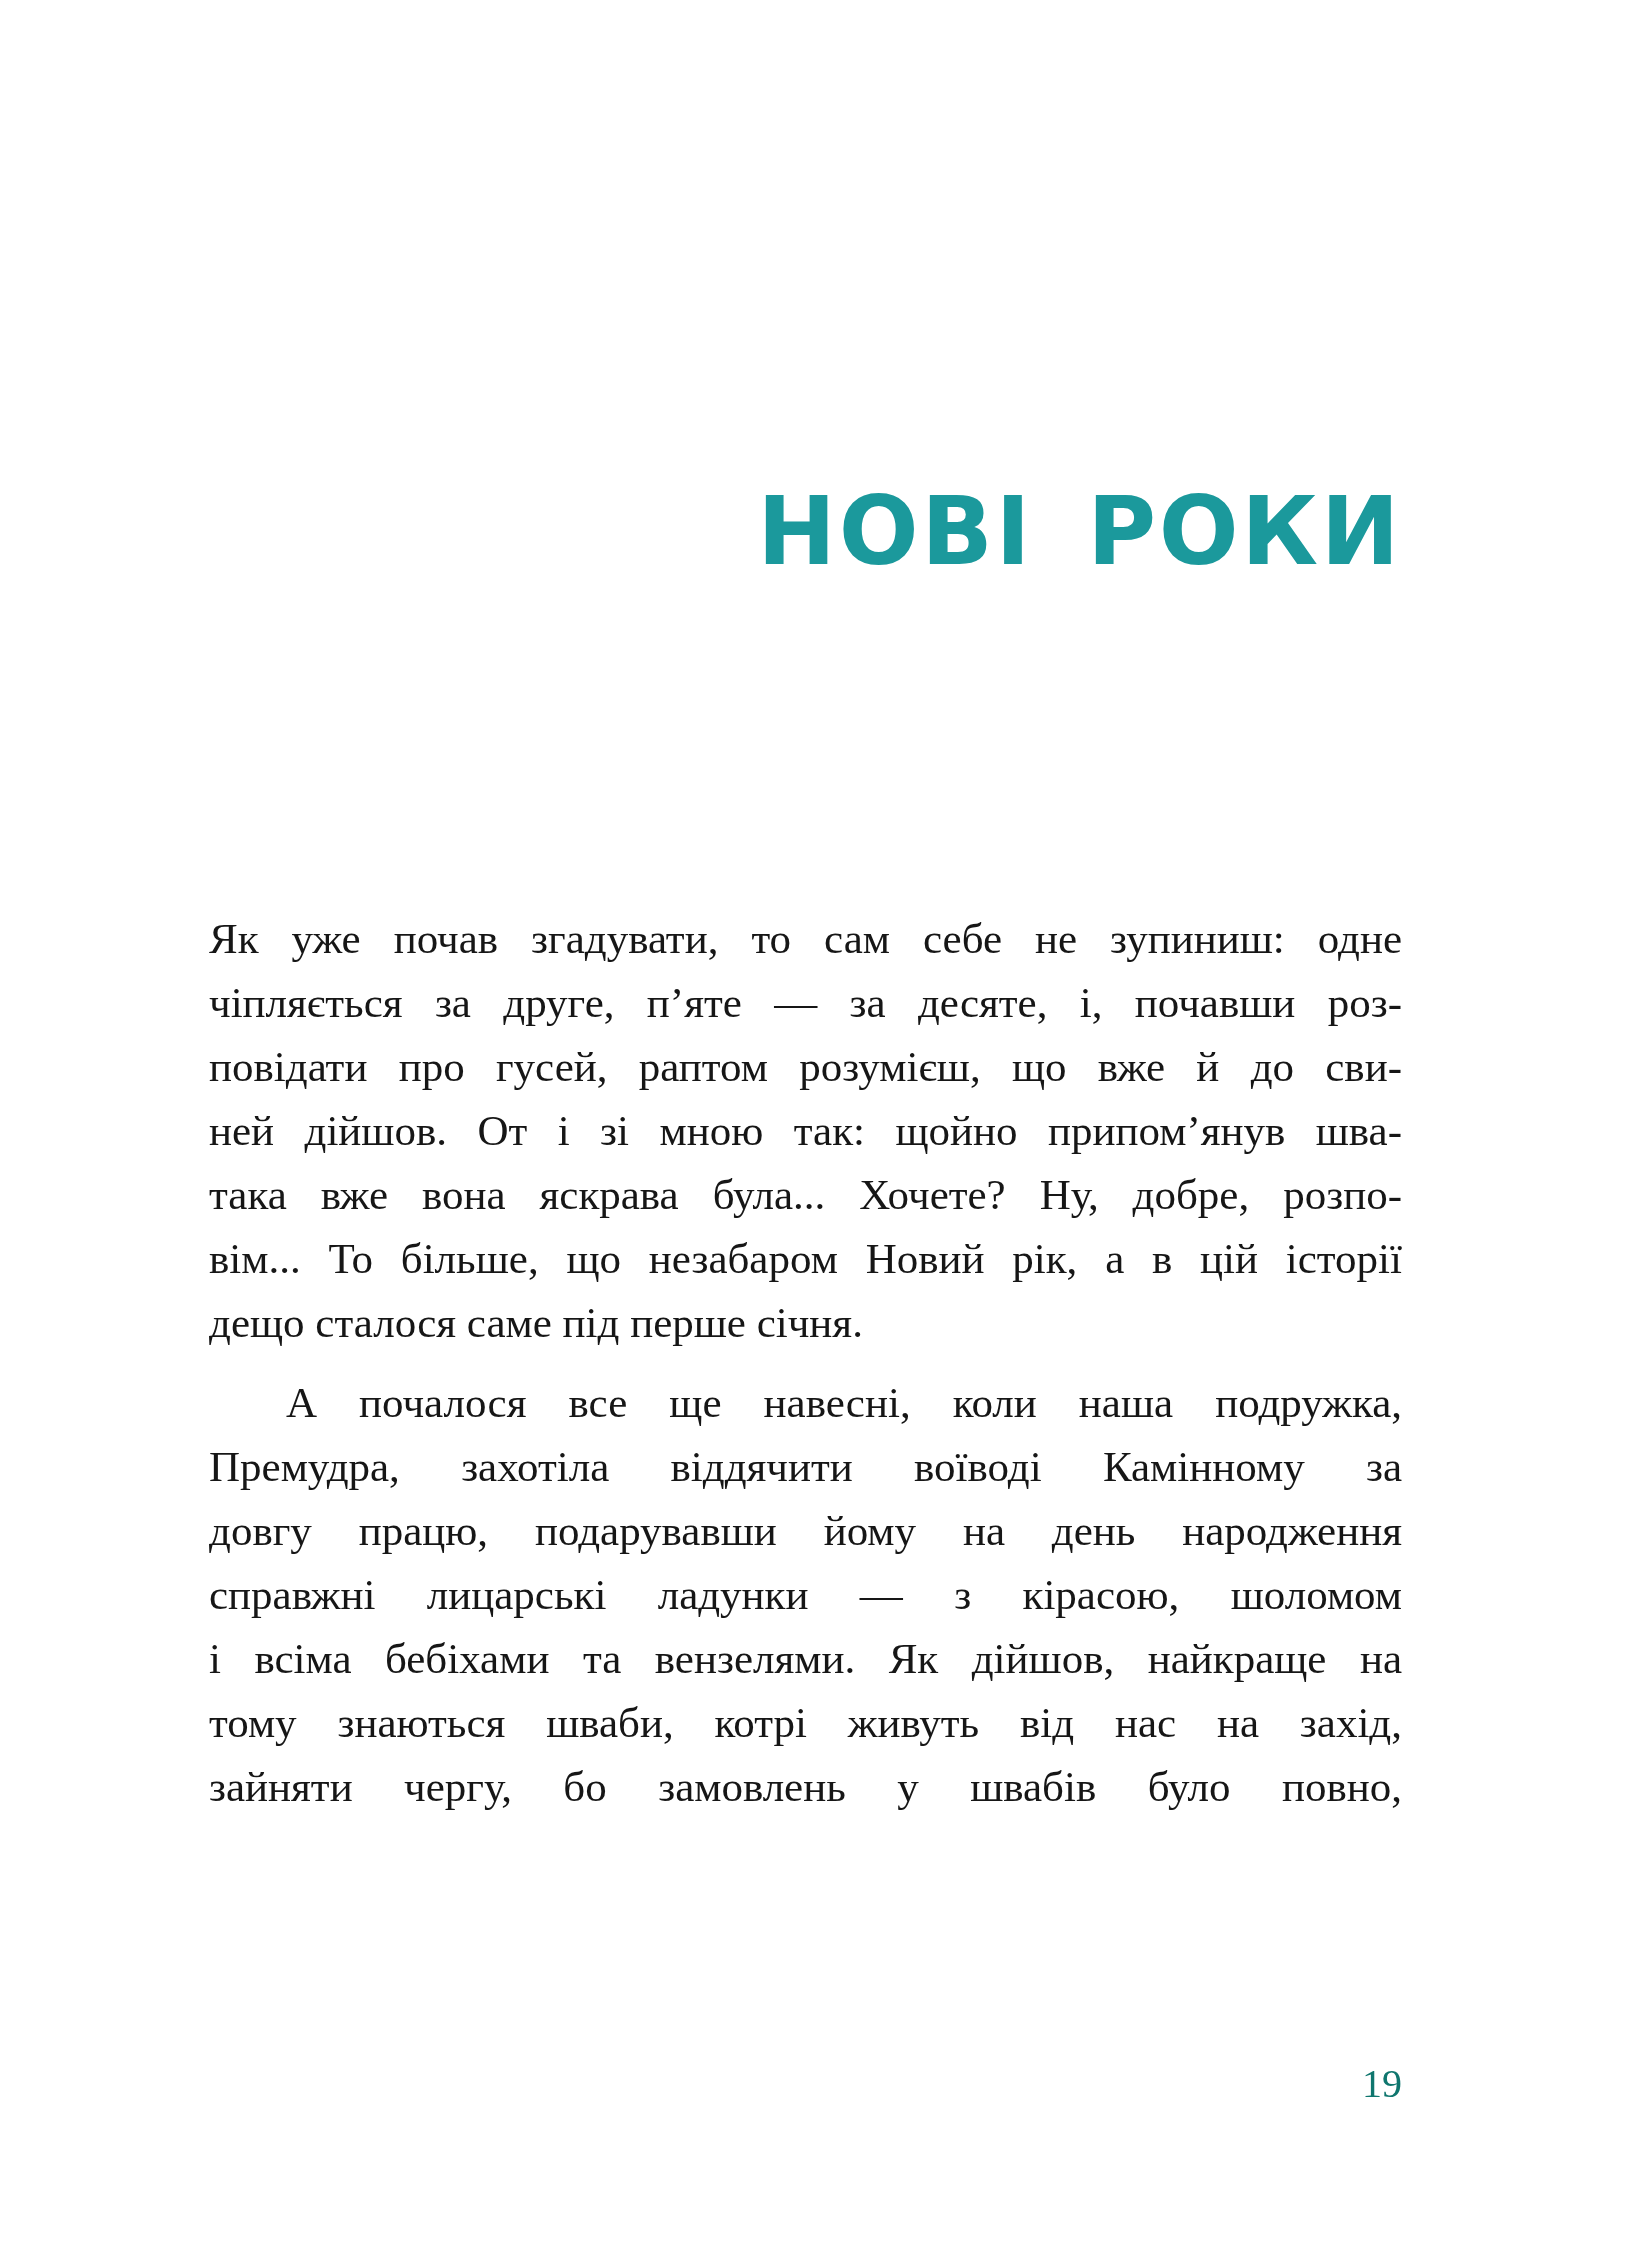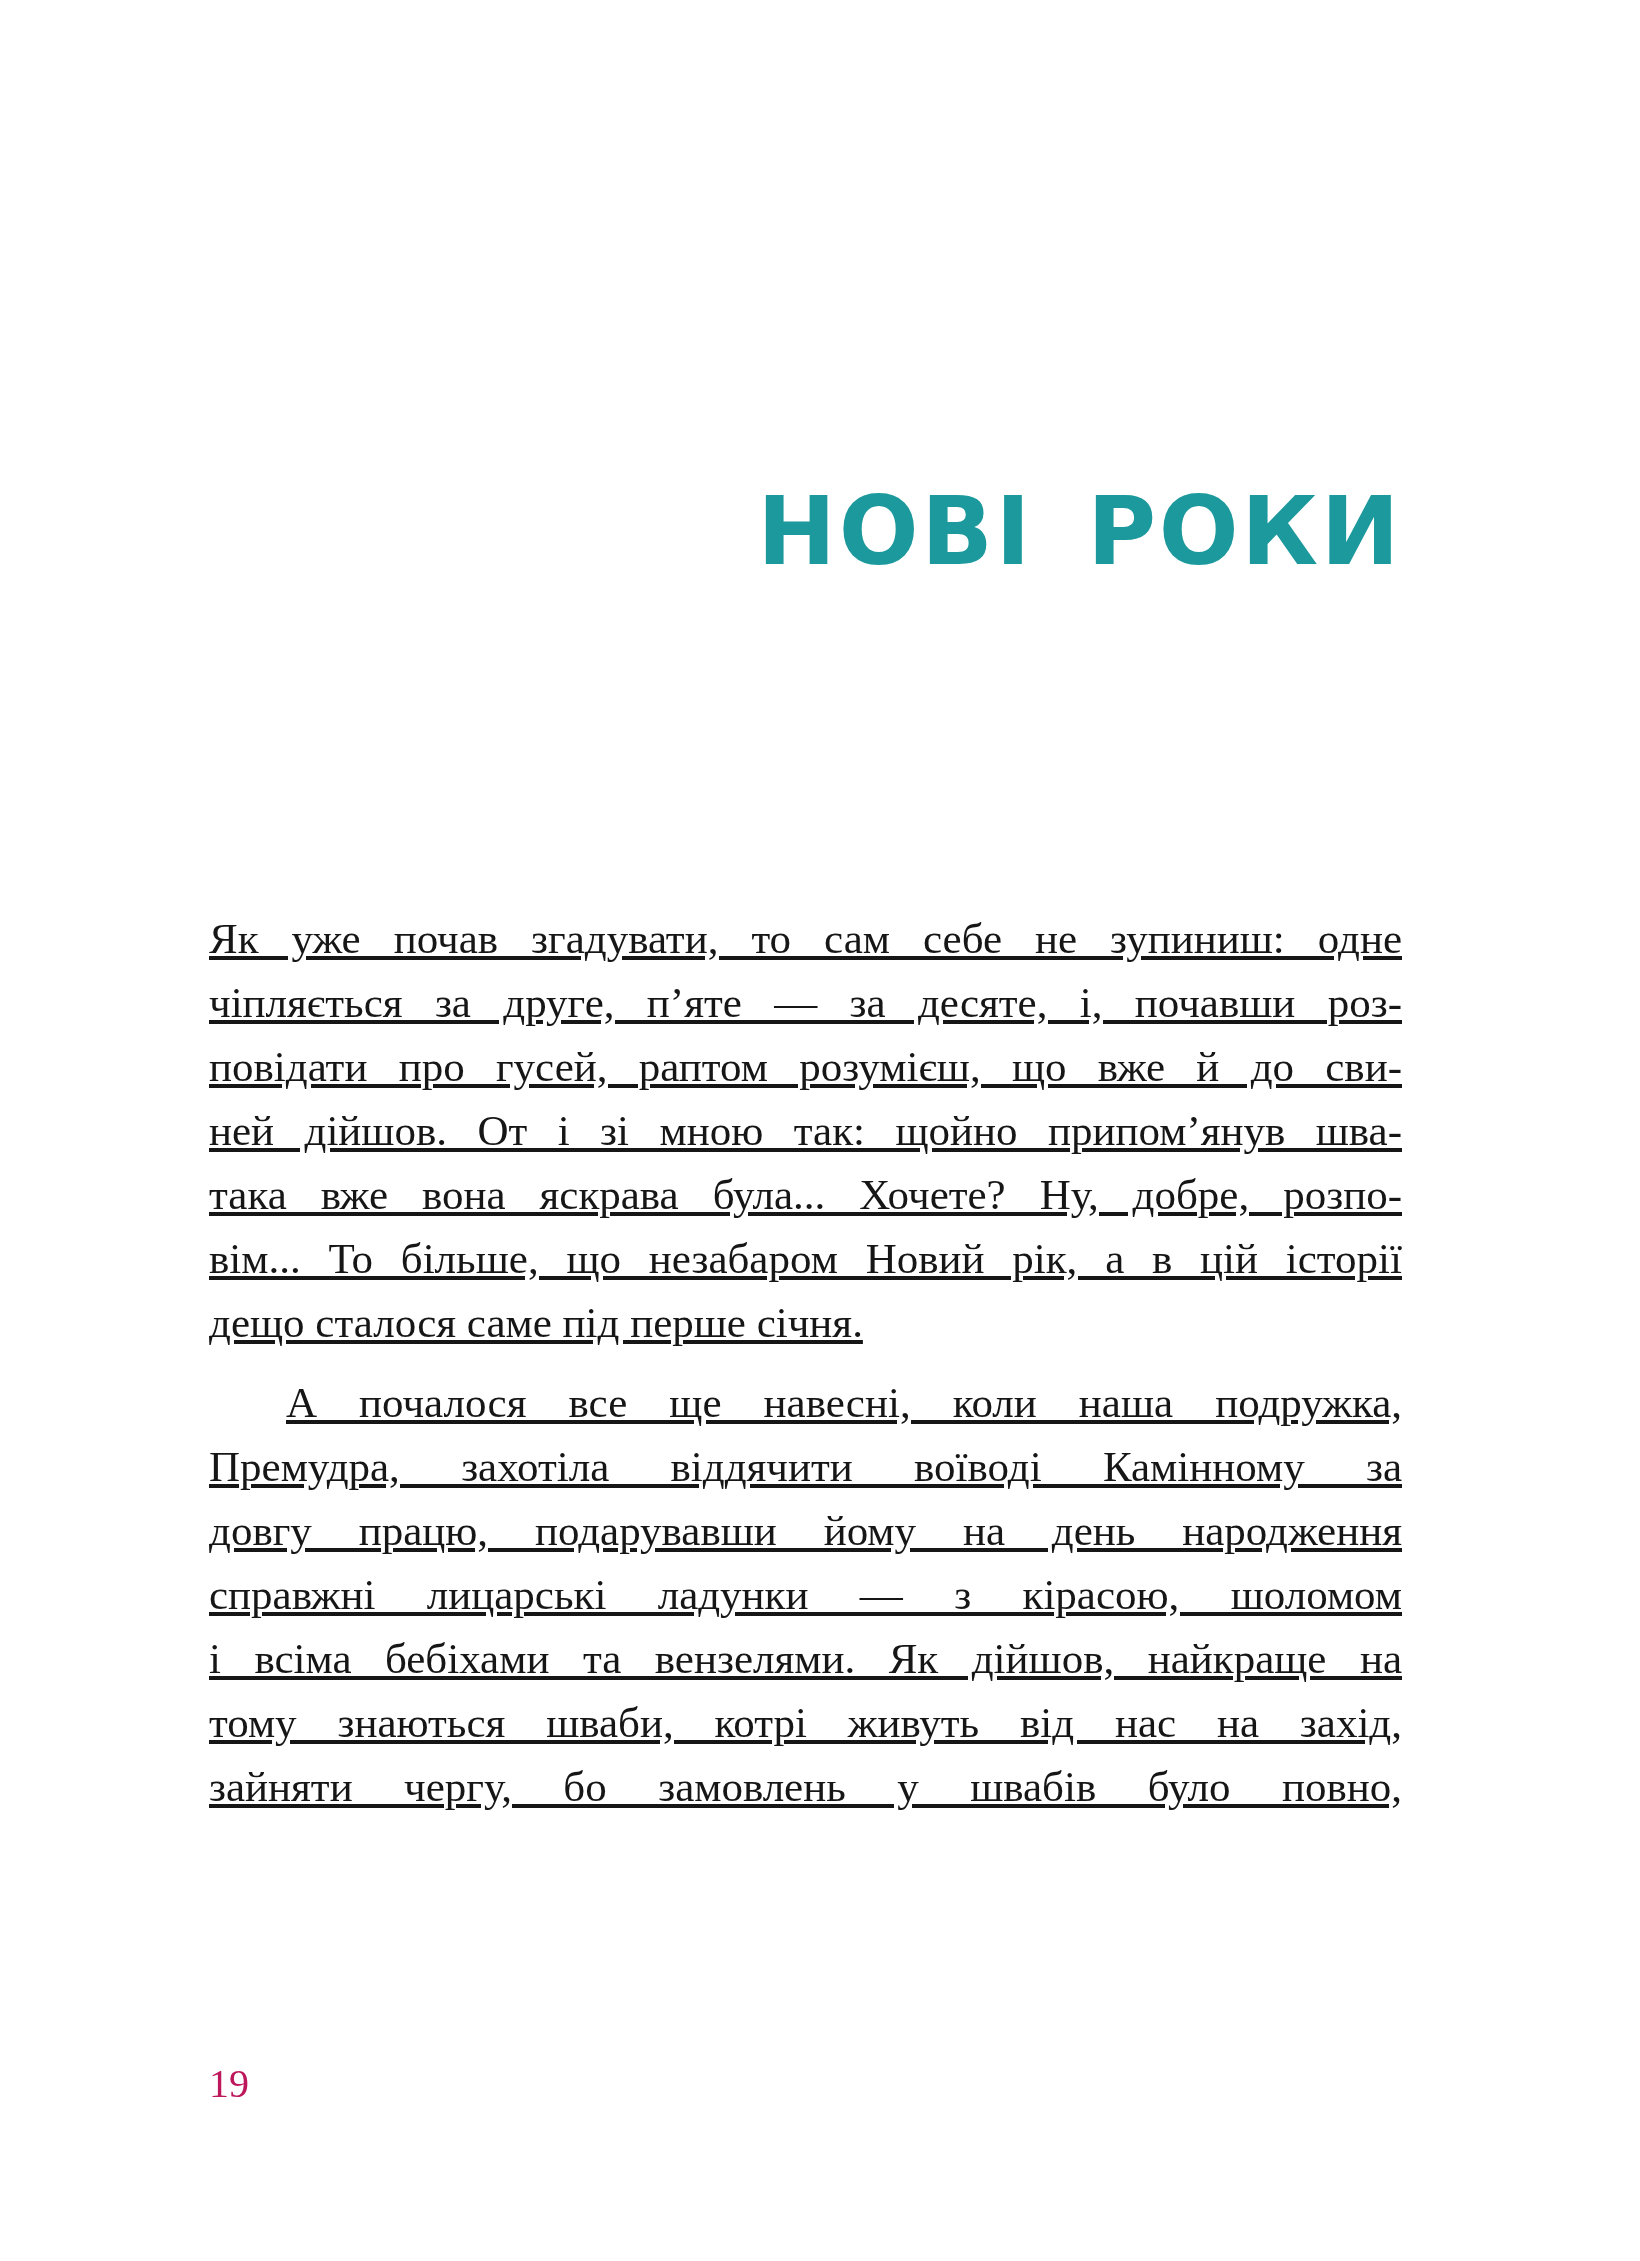--- a/index.html
+++ b/index.html
@@ -38,40 +38,39 @@
   .line {
     font-family: "Liberation Serif", serif;
     font-size: 43px;
     line-height: 64px;
     color: #161616;
     text-align: justify;
     text-align-last: justify;
     height: 64px;
     overflow: visible;
     white-space: normal;
-    text-decoration: underline;
   }
   .line.no-justify {
     text-align: left;
     text-align-last: left;
   }
   .line.indent {
     text-indent: 77px;
     margin-top: 16px;
   }
   .page-number {
     position: absolute;
     left: 209px;
     width: 1193px;
     top: 2060px;
-    text-align: left;
+    text-align: right;
     font-family: "Liberation Serif", serif;
     font-size: 40px;
     line-height: 1.2;
-    color: #be185d;
+    color: #0f766e;
   }
 </style>
 </head>
 <body>
 
 <div class="page">
 
   <div class="chapter-heading" style="color: rgb(27, 153, 156); text-align: right;">НОВІ РОКИ</div>
 
   <div class="text-block">

